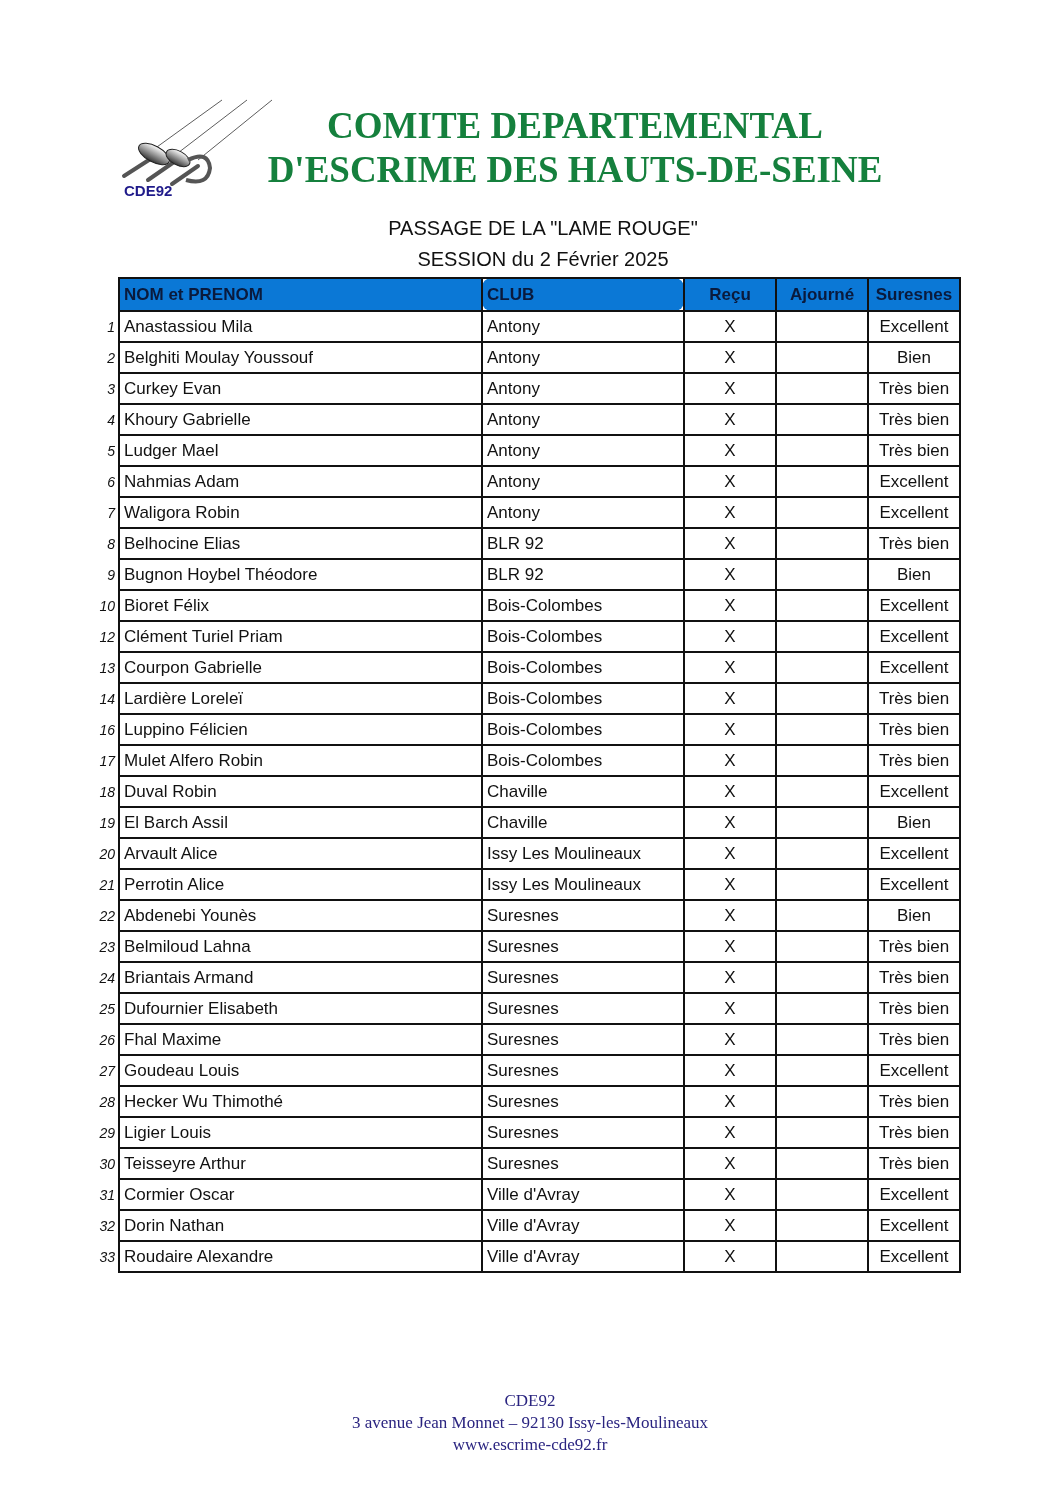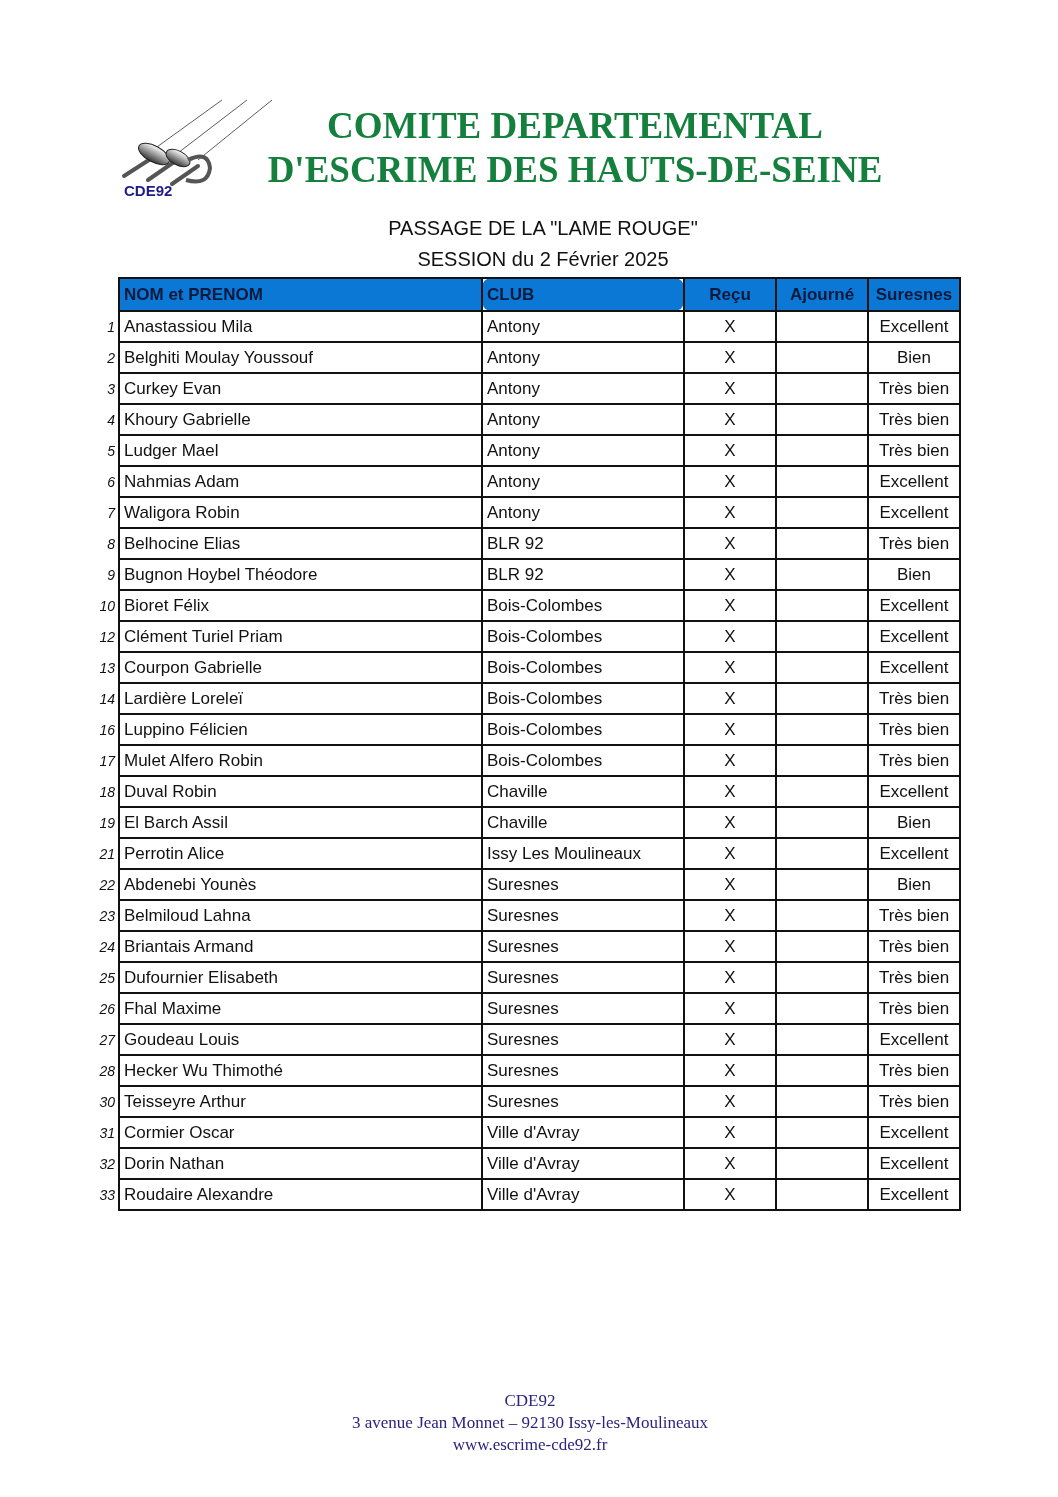--- a/index.html
+++ b/index.html
@@ -226,20 +226,28 @@
         </tr>
         <tr>
           <td class="idx">19</td>
           <td class="c-name">El Barch Assil</td>
           <td class="c-club">Chaville</td>
           <td class="c-recu">X</td>
           <td class="c-ajourne"></td>
           <td class="c-mention">Bien</td>
         </tr>
         <tr>
+          <td class="idx">20</td>
+          <td class="c-name">Arvault Alice</td>
+          <td class="c-club">Issy Les Moulineaux</td>
+          <td class="c-recu">X</td>
+          <td class="c-ajourne"></td>
+          <td class="c-mention">Excellent</td>
+        </tr>
+        <tr>
           <td class="idx">21</td>
           <td class="c-name">Perrotin Alice</td>
           <td class="c-club">Issy Les Moulineaux</td>
           <td class="c-recu">X</td>
           <td class="c-ajourne"></td>
           <td class="c-mention">Excellent</td>
         </tr>
         <tr>
           <td class="idx">22</td>
           <td class="c-name">Abdenebi Younès</td>
@@ -284,20 +292,28 @@
           <td class="idx">27</td>
           <td class="c-name">Goudeau Louis</td>
           <td class="c-club">Suresnes</td>
           <td class="c-recu">X</td>
           <td class="c-ajourne"></td>
           <td class="c-mention">Excellent</td>
         </tr>
         <tr>
           <td class="idx">28</td>
           <td class="c-name">Hecker Wu Thimothé</td>
+          <td class="c-club">Suresnes</td>
+          <td class="c-recu">X</td>
+          <td class="c-ajourne"></td>
+          <td class="c-mention">Très bien</td>
+        </tr>
+        <tr>
+          <td class="idx">29</td>
+          <td class="c-name">Ligier Louis</td>
           <td class="c-club">Suresnes</td>
           <td class="c-recu">X</td>
           <td class="c-ajourne"></td>
           <td class="c-mention">Très bien</td>
         </tr>
         <tr>
           <td class="idx">30</td>
           <td class="c-name">Teisseyre Arthur</td>
           <td class="c-club">Suresnes</td>
           <td class="c-recu">X</td>

